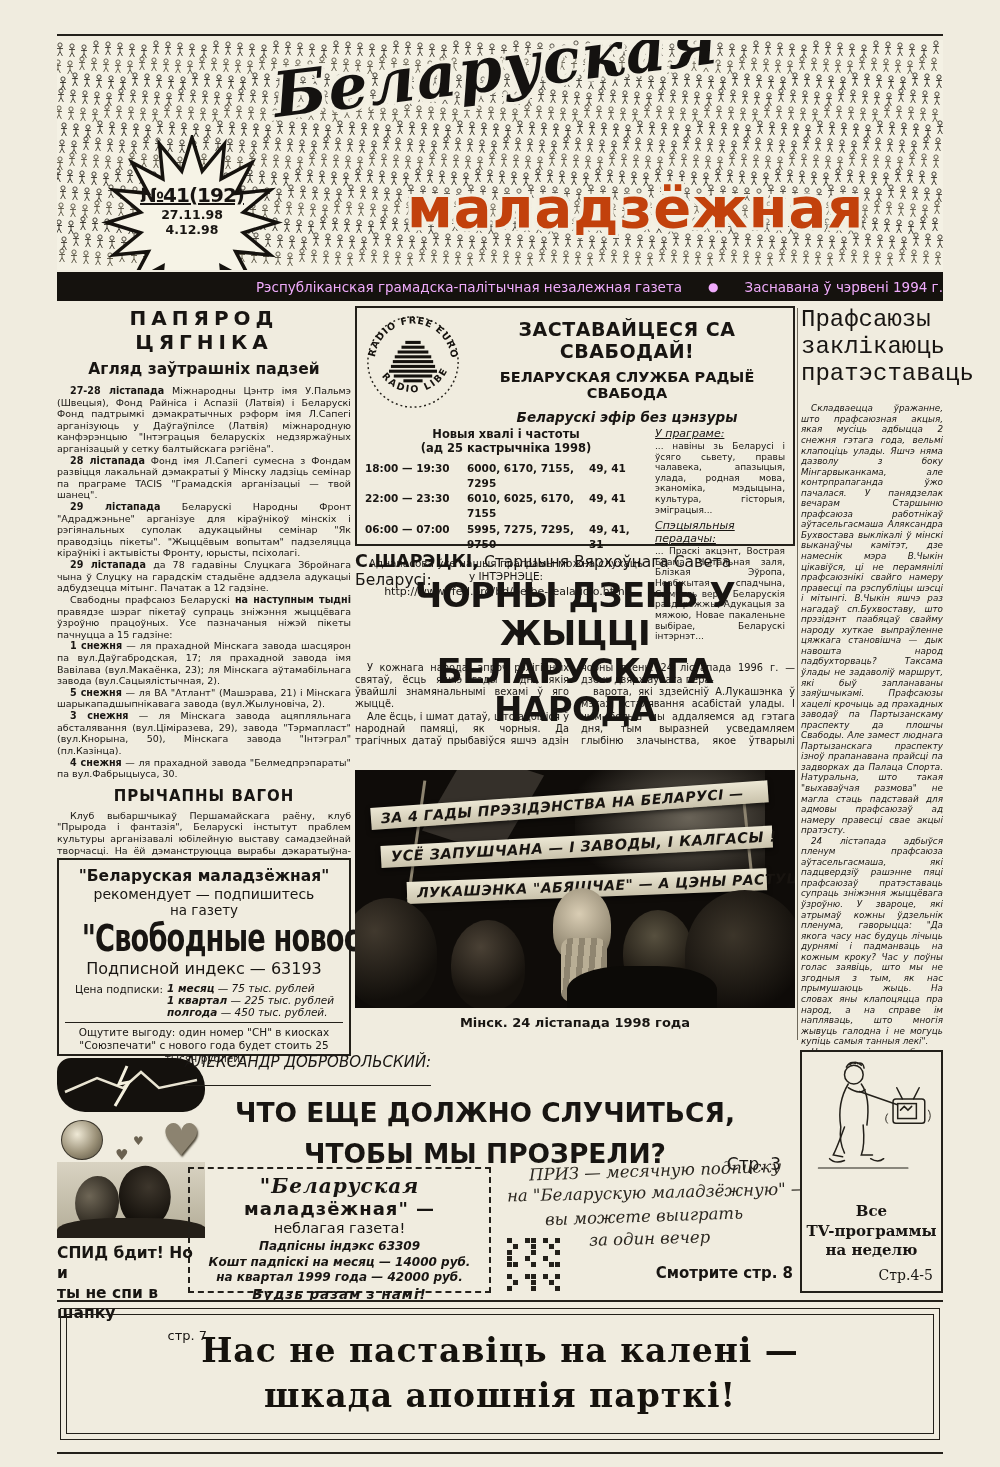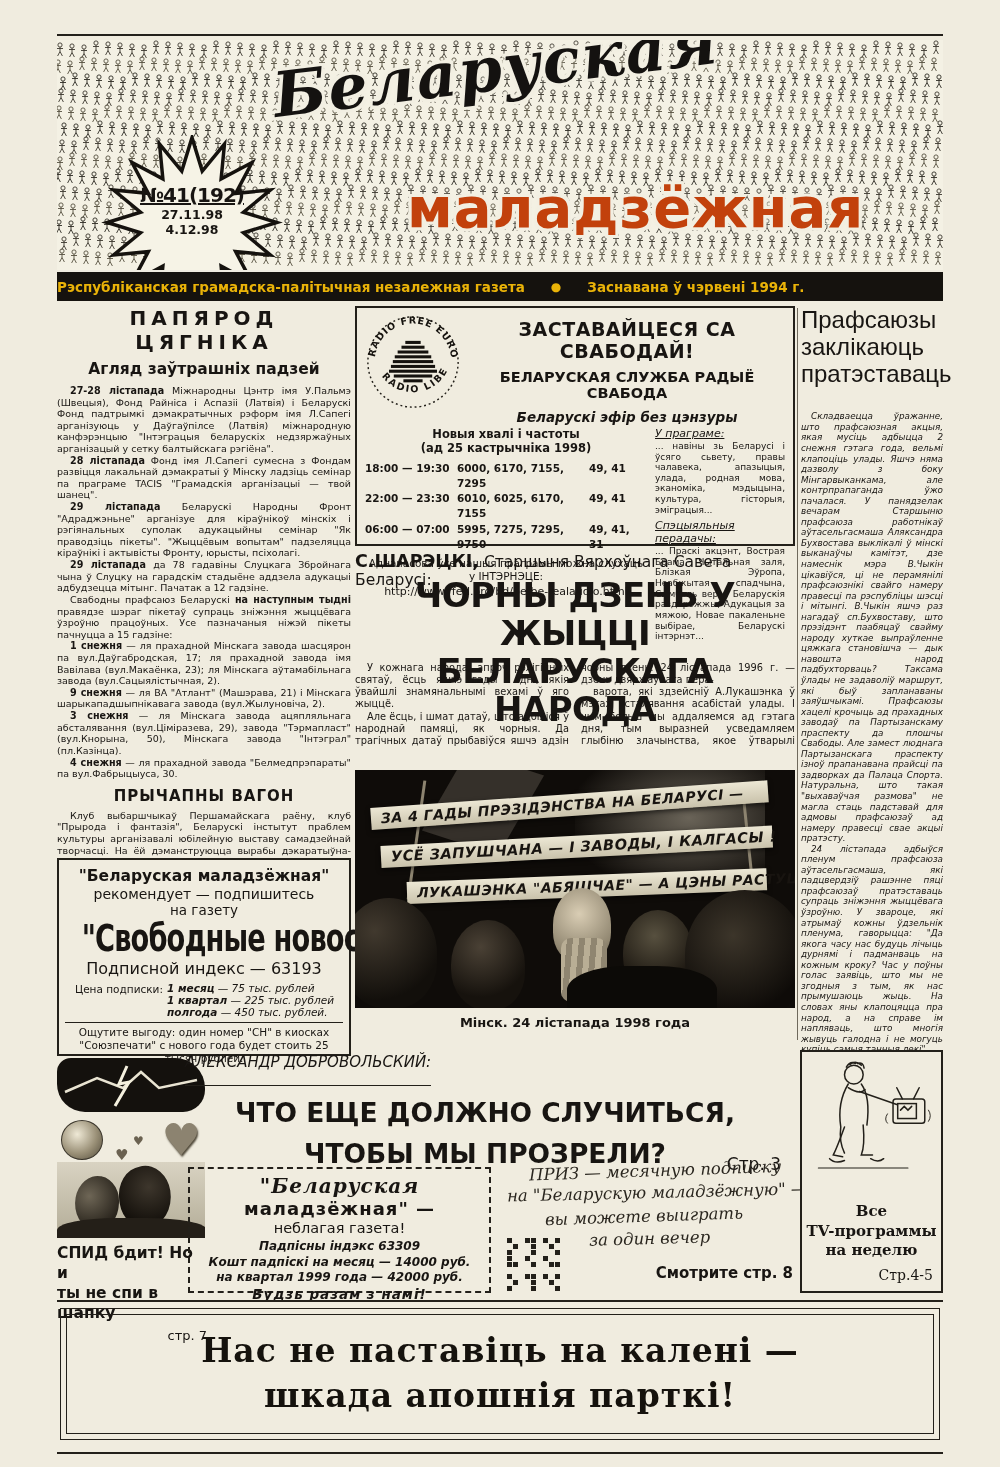--- a/index.html
+++ b/index.html
@@ -12,22 +12,22 @@
   .starburst{position:absolute;left:40px;top:95px;width:190px;height:175px;}
   .starburst svg{position:absolute;left:0;top:0;width:100%;height:100%;}
   .star-text{position:absolute;left:0;top:48px;width:100%;text-align:center;}
   .star-issue{font-size:20px;font-weight:bold;letter-spacing:-1px;text-decoration:underline;}
   .star-date{font-size:12.5px;font-weight:bold;line-height:1.2;}
   .title1{position:absolute;left:215px;top:-8px;font-family:"DejaVu Serif","Liberation Serif",serif;
     font-style:italic;font-weight:bold;font-size:62px;transform:rotate(-7deg);letter-spacing:2px;color:#141210;
     text-shadow:-3px -3px 0 #f2efe2,3px -3px 0 #f2efe2,-3px 3px 0 #f2efe2,3px 3px 0 #f2efe2,0 0 10px #f2efe2;}
   .title2{position:absolute;left:350px;top:135px;font-weight:bold;font-size:56px;letter-spacing:1px;color:#c2410c;
     text-shadow:-3px -3px 0 #f2efe2,3px -3px 0 #f2efe2,-3px 3px 0 #f2efe2,3px 3px 0 #f2efe2,0 0 10px #f2efe2;}
-  .subbar{position:absolute;left:57px;top:272px;width:886px;height:29px;background:#15120e;color:#eab308;
-    display:flex;align-items:center;justify-content:flex-start;gap:26px;font-size:13.5px;font-weight:bold;}
+  .subbar{position:absolute;left:57px;top:272px;width:886px;height:29px;background:#15120e;color:#f0abfc;
+    display:flex;align-items:center;justify-content:flex-end;gap:26px;font-size:13.5px;font-weight:normal;}
   .subbar .bullet{font-size:12px;}
   
   .leftcol{position:absolute;left:57px;top:306px;width:294px;height:556px;overflow:hidden;}
   .leftcol h1{font-size:20px;font-weight:bold;letter-spacing:5px;text-align:center;}
   .leftcol h2{font-size:15.5px;font-weight:bold;text-align:center;margin:6px 0 7px;}
   .leftcol p{font-size:9.5px;line-height:1.22;text-align:justify;text-indent:13px;}
   .leftcol p b{font-size:9.6px;}
   .wagonhead{font-size:15px;font-weight:bold;text-align:center;margin:7px 0 5px;letter-spacing:1px;}
   
   .snbox{position:absolute;left:57px;top:858px;width:294px;height:198px;border:2px solid #23201a;padding:7px 6px 5px;text-align:center;background:#f0ecdf;}
@@ -45,21 +45,21 @@
   .radio{position:absolute;left:355px;top:306px;width:440px;height:240px;border:2px solid #23201a;padding:6px 8px;background:#f0ecdf;}
   .radio-top{display:flex;gap:8px;}
   .rlogo{width:96px;height:96px;flex:0 0 96px;}
   .rhead{flex:1;text-align:center;padding-top:4px;}
   .rh1{font-size:19px;font-weight:bold;letter-spacing:.5px;}
   .rh2{font-size:14.5px;font-weight:bold;margin-top:7px;}
   .rh3{font-size:13.5px;font-weight:bold;font-style:italic;margin-top:8px;}
   .radio-cols{display:flex;gap:8px;margin-top:2px;}
   .rleft{width:282px;flex:0 0 282px;text-align:center;}
   .rwaves{font-size:11.5px;font-weight:bold;line-height:1.25;margin-bottom:5px;}
-  .sched{display:flex;font-size:10.5px;font-weight:bold;text-align:left;line-height:1.45;}
+  .sched{display:flex;font-size:10.5px;font-weight:bold;text-align:left;line-height:1.45;gap:10px;}
   .sched .t{width:92px;}
   .sched .f{flex:1;}
   .sched .m{width:58px;}
   .rnet{font-size:10.5px;line-height:1.25;margin-top:5px;}
   .rurl{font-size:11px;margin-top:2px;}
   .rright{flex:1;text-align:left;}
   .rlabel{font-size:11px;font-style:italic;text-decoration:underline;margin-bottom:1px;}
   .rtext{font-size:9px;line-height:1.18;text-align:justify;margin-bottom:4px;}
   
   .byline{position:absolute;left:355px;top:551px;width:440px;font-size:15.5px;}
@@ -74,21 +74,21 @@
   .ph-pole{position:absolute;background:#8d8470;width:3px;}
   .strip{position:absolute;background:linear-gradient(#ece7d4,#c9c2ab);color:#181410;font-weight:bold;white-space:nowrap;
     padding:3px 10px;font-size:14px;transform-origin:left center;box-shadow:0 2px 5px rgba(0,0,0,.6);font-style:italic;letter-spacing:.5px;}
   .head{position:absolute;border-radius:50% 50% 42% 46%;}
   .ph-fig{position:absolute;left:198px;top:118px;width:58px;height:74px;border-radius:50% 50% 40% 40%;
     background:radial-gradient(circle at 45% 35%,#d9cdb4,#8f856f 70%,#5c5444);}
   .ph-scarf{position:absolute;left:206px;top:168px;width:46px;height:64px;background:repeating-linear-gradient(95deg,#b9ae95 0 6px,#8f8570 6px 12px);border-radius:10px;}
   .caption{position:absolute;left:355px;top:1015px;width:440px;text-align:center;font-weight:bold;font-size:13px;}
   
   .unions{position:absolute;left:801px;top:306px;width:142px;height:730px;}
-  .unions h1{font-family:Liberation Sans, sans-serif;font-weight:normal;font-size:24px;line-height:1.13;margin-bottom:24px;}
+  .unions h1{font-family:Liberation Mono, monospace;font-weight:normal;font-size:24px;line-height:1.13;margin-bottom:16px;}
   .unions p{font-size:8.8px;line-height:1.2;text-align:justify;font-style:italic;text-indent:10px;}
   .usig{font-size:11px;font-weight:bold;font-style:italic;text-align:right;margin-top:4px;}
   .vrule{position:absolute;width:1px;background:#6f695c;}
   
   .collage{position:absolute;left:57px;top:1058px;width:148px;height:180px;}
   .storm{position:absolute;left:0;top:0;width:148px;height:54px;background:#14110d;border-radius:14px 30px 22px 28px;overflow:hidden;}
   .sphere{position:absolute;left:4px;top:62px;width:42px;height:40px;border-radius:50%;background:radial-gradient(circle at 38% 35%,#efe9d6,#9a9077 55%,#4f4838);border:1px solid #3a352b;}
   .heart-big{position:absolute;right:4px;top:56px;font-size:44px;color:#8c8370;text-shadow:1px 2px 2px #4f4838;}
   .heart-s1{position:absolute;left:58px;top:88px;font-size:15px;color:#6b6251;}
   .heart-s2{position:absolute;left:76px;top:76px;font-size:12px;color:#6b6251;}
@@ -4297,21 +4297,21 @@
 
   <section class="leftcol">
     <h1>ПАПЯРОД ЦЯГНІКА</h1>
     <h2>Агляд заўтрашніх падзей</h2>
     <p><b>27-28 лістапада</b><span> Міжнародны Цэнтр імя У.Пальмэ (Швецыя), Фонд Райніса і Аспазіі (Латвія) і Беларускі Фонд падтрымкі дэмакратычных рэформ імя Л.Сапегі арганізуюць у Даўгаўпілсе (Латвія) міжнародную канфэрэнцыю "Інтэграцыя беларускіх недзяржаўных арганізацый у сетку балтыйскага рэгіёна".</span></p>
     <p><b>28 лістапада</b><span> Фонд імя Л.Сапегі сумесна з Фондам развіцця лакальнай дэмакратыі ў Мінску ладзіць семінар па праграме TACIS "Грамадскія арганізацыі — твой шанец".</span></p>
     <p><b>29 лістапада</b><span> Беларускі Народны Фронт "Адраджэньне" арганізуе для кіраўнікоў мінскіх і рэгіянальных суполак адукацыйны семінар "Як праводзіць пікеты". "Жыццёвым вопытам" падзеляцца кіраўнікі і актывісты Фронту, юрысты, псіхолагі.</span></p>
     <p><b>29 лістапада</b><span> да 78 гадавіны Слуцкага Збройнага чына ў Слуцку на гарадскім стадыёне аддзела адукацыі адбудзецца мітынг. Пачатак а 12 гадзіне.</span></p>
     <p><span>Свабодны прафсаюз Беларускі </span><b>на наступным тыдні</b><span> правядзе шэраг пікетаў супраць зніжэння жыццёвага ўзроўню працоўных. Усе пазначаныя ніжэй пікеты пачнуцца а 15 гадзіне:</span></p>
     <p><b>1 снежня</b><span> — ля прахадной Мінскага завода шасцярон па вул.Даўгабродская, 17; ля прахадной завода імя Вавілава (вул.Макаёнка, 23); ля Мінскага аўтамабільнага завода (вул.Сацыялістычная, 2).</span></p>
-    <p><b>9 снежня</b><span> — ля ВА "Атлант" (Машэрава, 21) і Мінскага шарыкападшыпнікавага завода (вул.Жылуновіча, 2).</span></p>
+    <p><b>5 снежня</b><span> — ля ВА "Атлант" (Машэрава, 21) і Мінскага шарыкападшыпнікавага завода (вул.Жылуновіча, 2).</span></p>
     <p><b>3 снежня</b><span> — ля Мінскага завода ацяпляльнага абсталявання (вул.Ціміразева, 29), завода "Тэрмапласт" (вул.Кнорына, 50), Мінскага завода "Інтэграл" (пл.Казінца).</span></p>
     <p><b>4 снежня</b><span> — ля прахадной завода "Белмедпрэпараты" па вул.Фабрыцыуса, 30.</span></p>
     <div class="wagonhead">ПРЫЧАПНЫ ВАГОН</div>
     <p>Клуб выбаршчыкаў Першамайскага раёну, клуб "Прырода і фантазія", Беларускі інстытут праблем культуры арганізавалі юбілейную выставу самадзейнай творчасці. На ёй дэманструюцца вырабы дэкаратыўна-прыкладнога мастацтва, разьба па дрэву, лясная скульптура, жывапіс, графічныя работы, вырабы з саломкі і шмат чаго іншага.</p>
 
   </section>
 
   <section class="snbox">
     <div class="sn1">"Беларуская маладзёжная"</div>
     <div class="sn2">рекомендует — подпишитесь</div>

